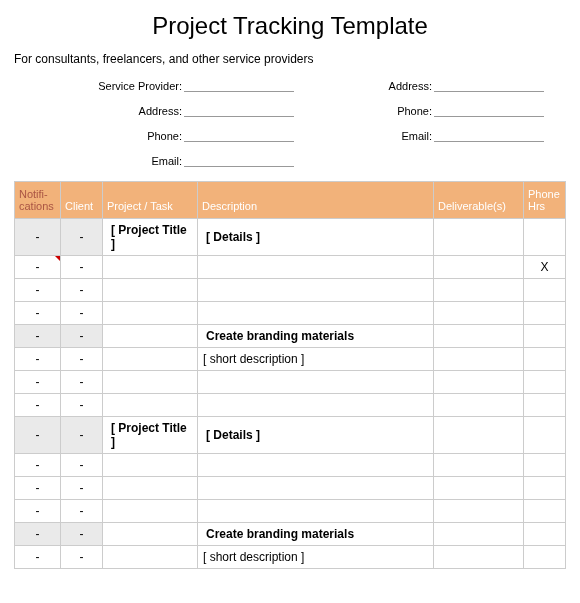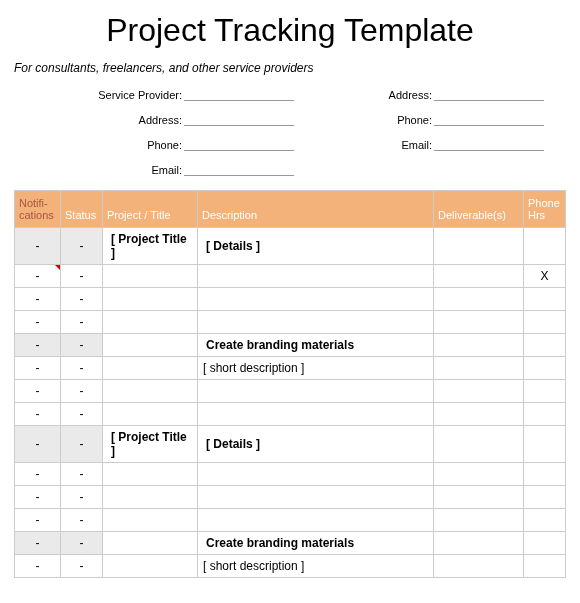--- a/index.html
+++ b/index.html
@@ -7,26 +7,25 @@
     margin: 0;
     padding: 12px 14px;
     font-family: Arial, Helvetica, sans-serif;
     font-size: 12px;
     color: #000;
     background: #fff;
     width: 580px;
   }
   .title {
     text-align: center;
-    font-size: 32px;
+    font-size: 24px;
     font-weight: normal;
     margin: 0 0 4px 0;
   }
   .subtitle {
-    font-style: italic;
     font-size: 12px;
     margin: 12px 0 14px 0;
   }
   .info-block {
     display: flex;
     gap: 40px;
     margin: 0 0 14px 70px;
   }
   .info-col {
     display: flex;
@@ -137,22 +136,22 @@
     <col class="col-notif">
       <col class="col-status">
       <col class="col-task">
       <col class="col-desc">
       <col class="col-deliv">
       <col class="col-hrs">
   </colgroup>
   <thead>
     <tr>
       <th>Notifi-cations</th>
-      <th>Status</th>
-      <th>Project / Title</th>
+      <th>Client</th>
+      <th>Project / Task</th>
       <th>Description</th>
       <th>Deliverable(s)</th>
       <th>Phone Hrs</th>
     </tr>
   </thead>
   <tbody id="tbody">
       <tr>
         <td class="center shaded">-</td>
         <td class="center shaded">-</td>
         <td class="bold">[ Project Title ]</td>

